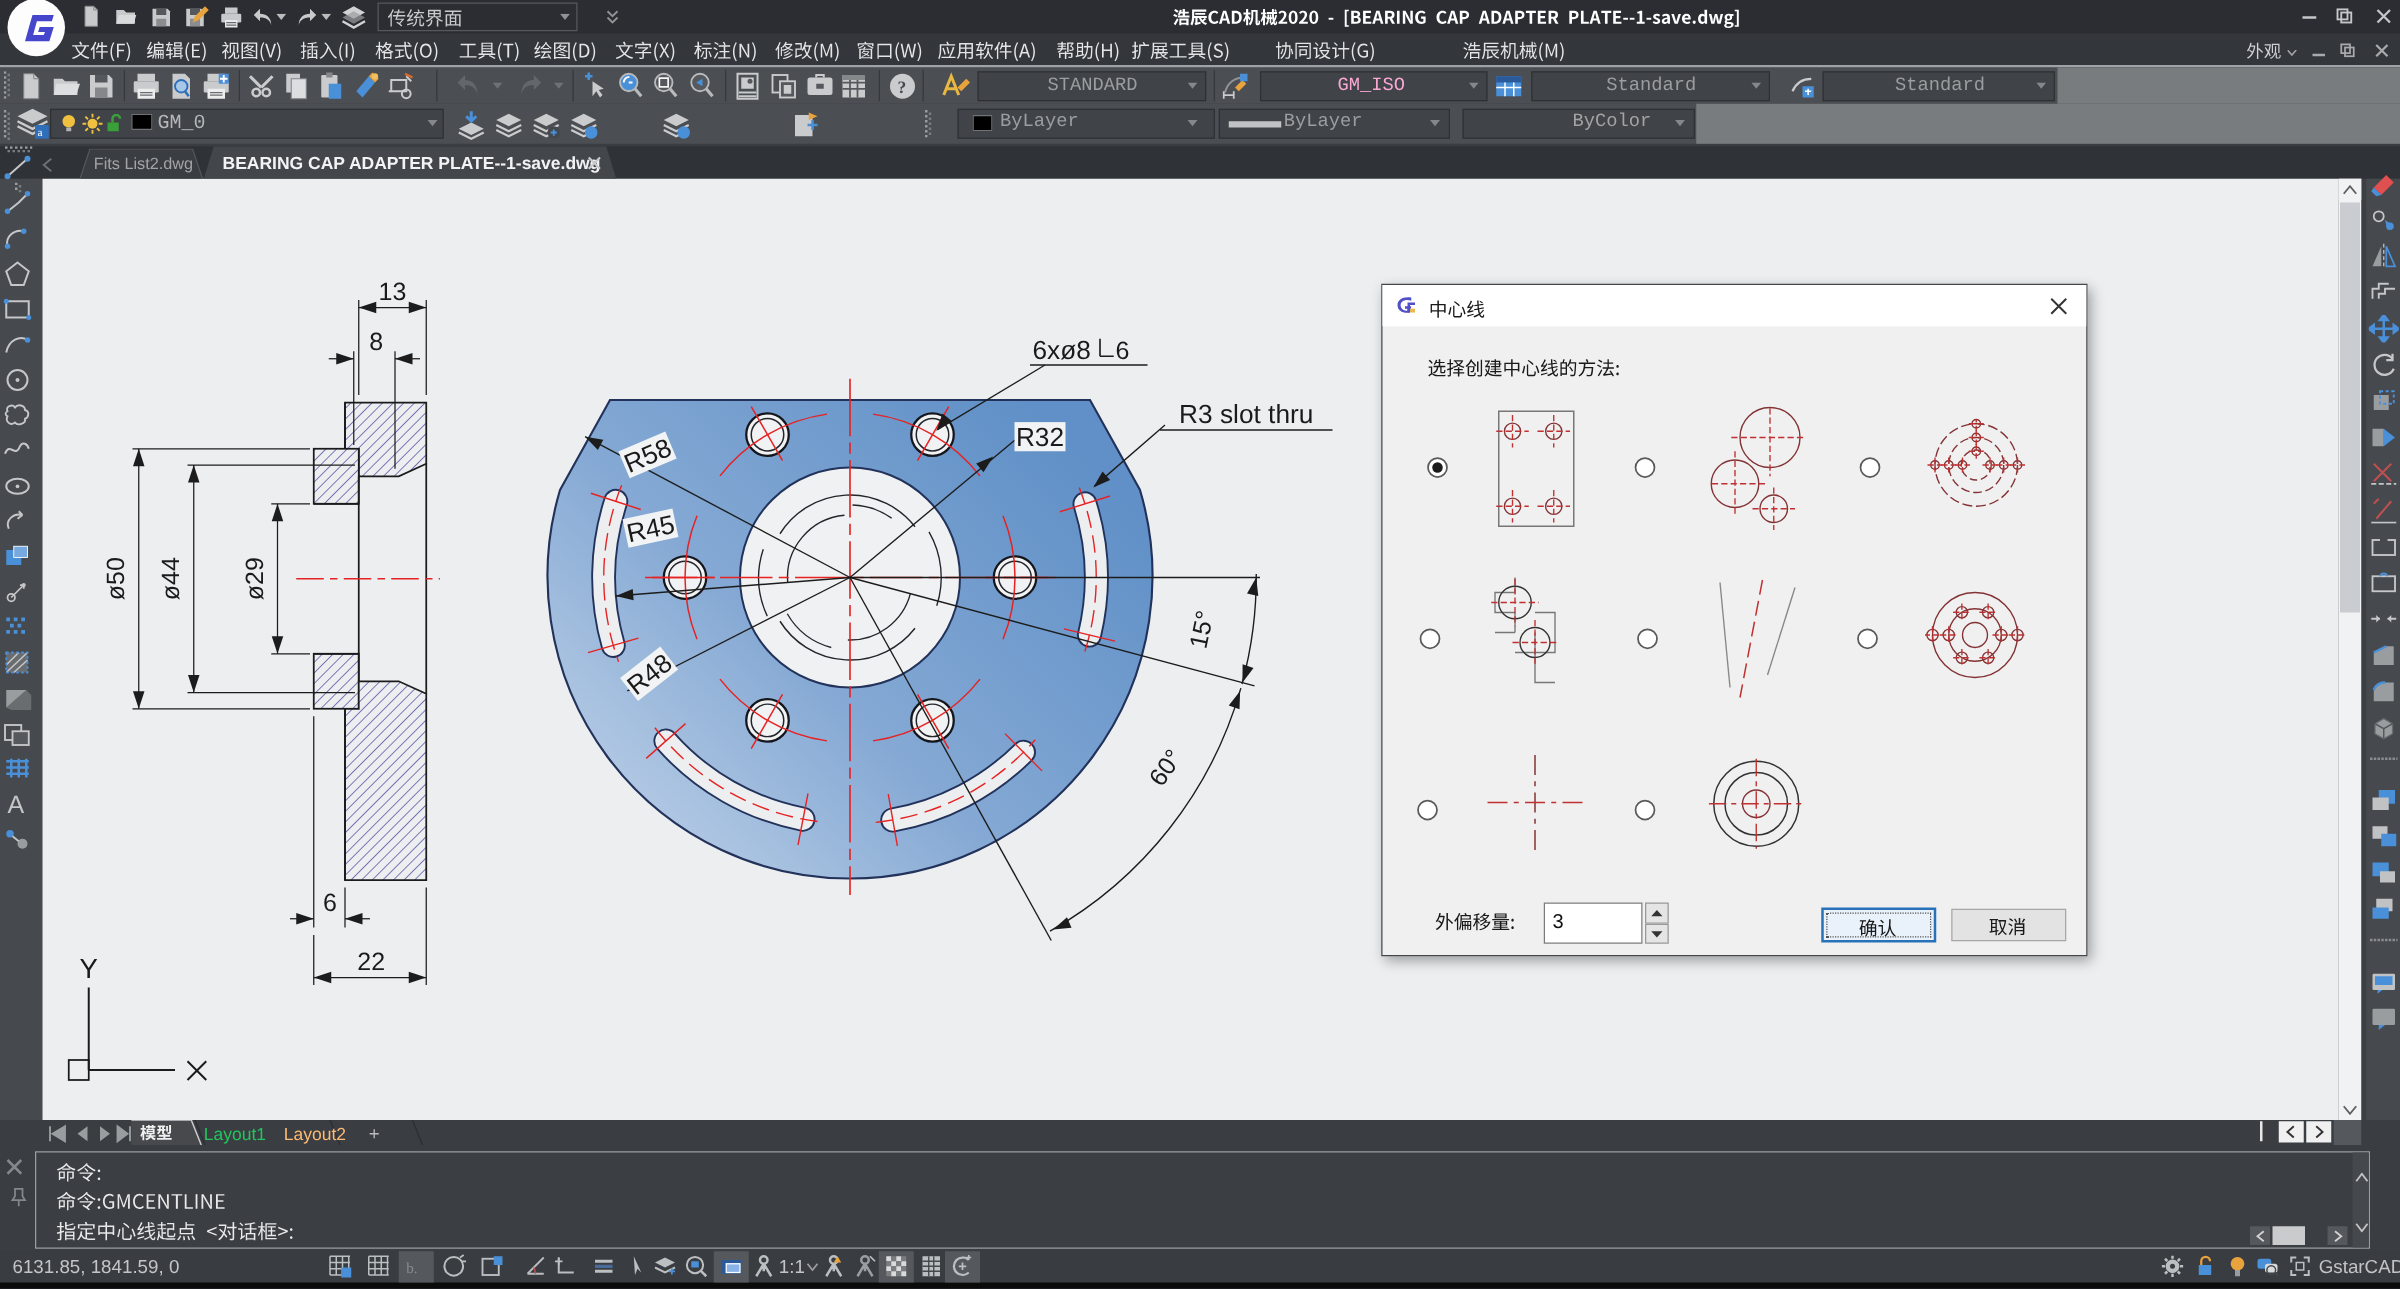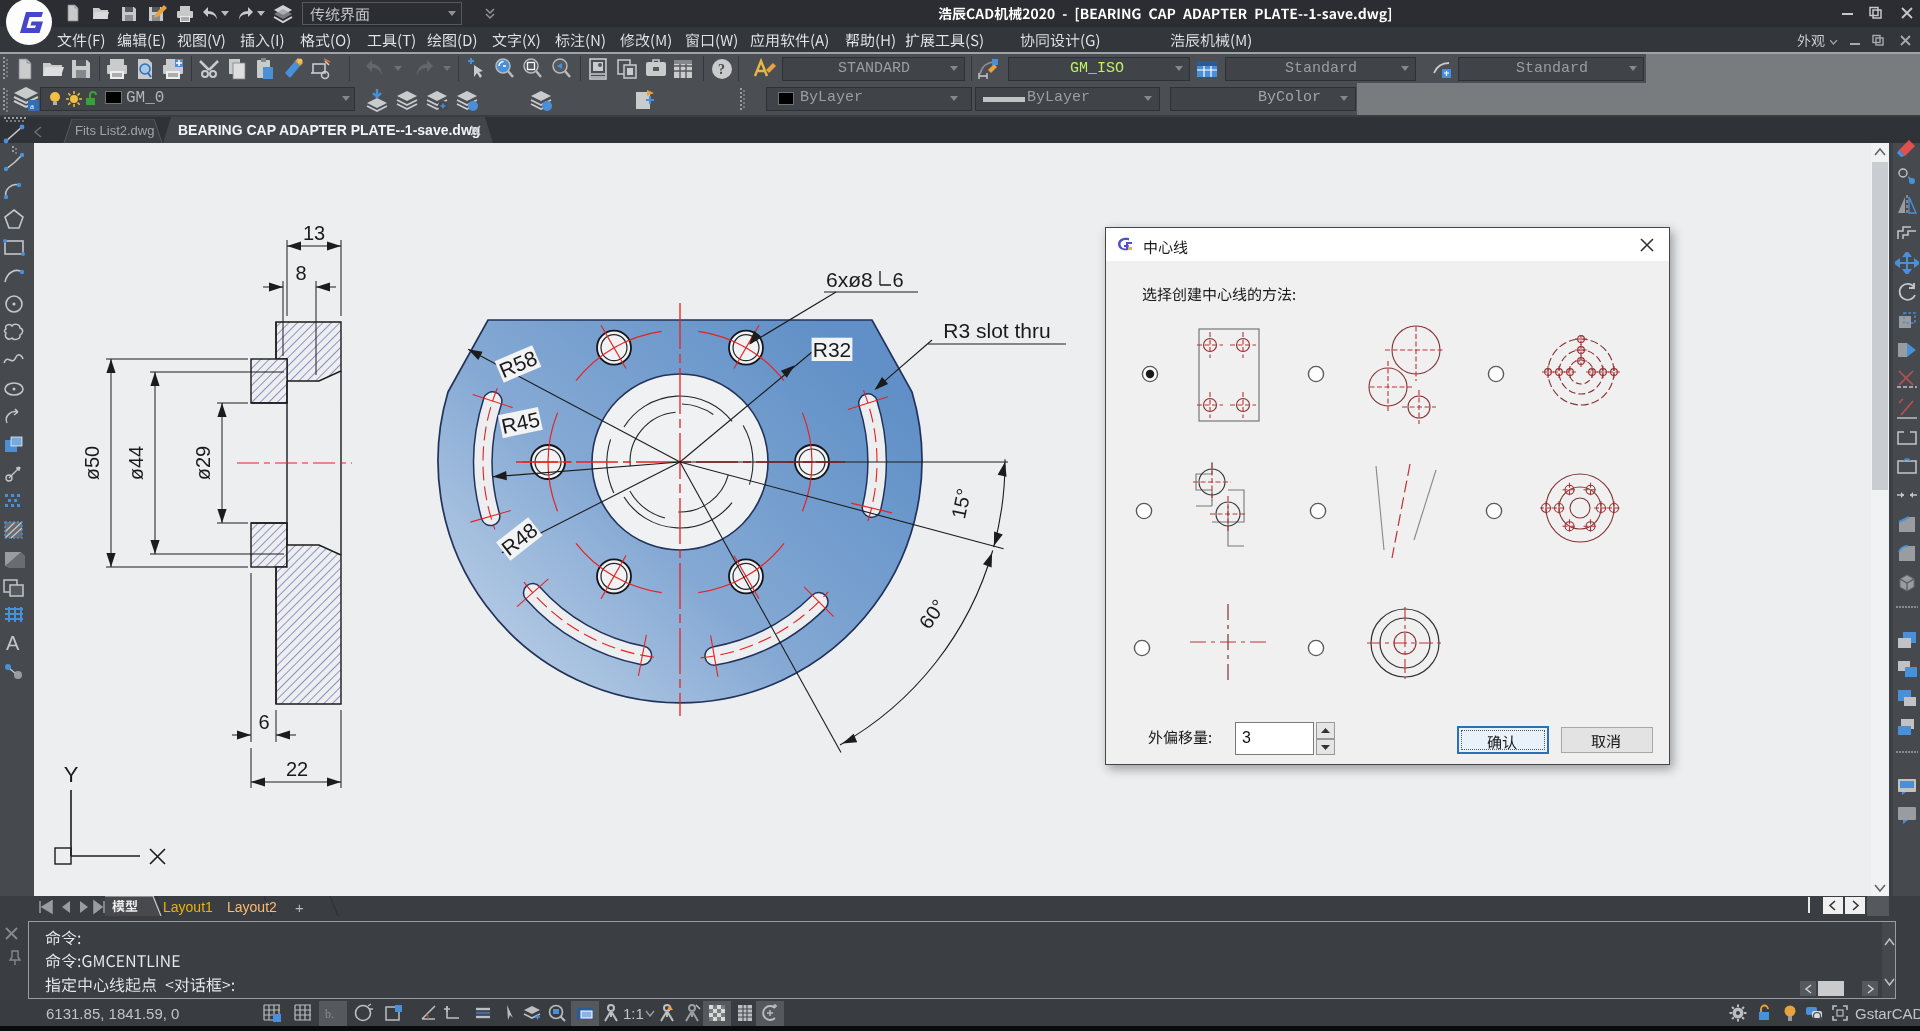--- a/index.html
+++ b/index.html
@@ -487,21 +487,21 @@
 <div style="position:absolute;left:580px;top:56px;width:1px;height:25px;background:#35383c"></div>
 <div style="position:absolute;left:703px;top:56px;width:1px;height:25px;background:#35383c"></div>
 <div style="position:absolute;left:738px;top:56px;width:1px;height:25px;background:#35383c"></div>
 <div style="position:absolute;left:971px;top:56px;width:1px;height:25px;background:#35383c"></div>
 <div style="position:absolute;left:782px;top:57px;width:183px;height:24px;background:#404347;border:1px solid #2e3134"></div>
 <div style="position:absolute;left:838px;top:60px;font:400 15px 'Liberation Mono', monospace;color:#9b9ea1;white-space:pre;">STANDARD</div>
 <svg class="abs" style="left:950px;top:66px" width="9" height="6">
     <path d="M0 0 L4 5 L8 0" fill="#85888b"></path>
   </svg>
 <div style="position:absolute;left:1008px;top:57px;width:182px;height:24px;background:#404347;border:1px solid #2e3134"></div>
-<div style="position:absolute;left:1070px;top:60px;font:400 15px 'Liberation Mono', monospace;color:#bef264;white-space:pre;text-align:center;">GM_ISO</div>
+<div style="position:absolute;left:1070px;top:60px;font:400 15px 'Liberation Mono', monospace;color:#f9a8d4;white-space:pre;text-align:center;">GM_ISO</div>
 <svg class="abs" style="left:1175px;top:66px" width="9" height="6">
     <path d="M0 0 L4 5 L8 0" fill="#85888b"></path>
   </svg>
 <svg class="abs" style="left:1196px;top:59px" width="22" height="20" viewBox="0 0 22 20">
     <rect x="1" y="2" width="20" height="16" fill="#4a90d9"></rect>
     <rect x="1" y="2" width="20" height="5" fill="#2a5a9a"></rect>
     <path d="M1 11 h20 M8 7 v11 M15 7 v11" stroke="#fff" stroke-width="1.2"></path>
   </svg>
 <div style="position:absolute;left:1225px;top:57px;width:191px;height:24px;background:#404347;border:1px solid #2e3134"></div>
 <div style="position:absolute;left:1285px;top:60px;font:400 15px 'Liberation Mono', monospace;color:#9b9ea1;white-space:pre;">Standard</div>
@@ -1207,21 +1207,21 @@
 <svg class="abs" style="left:105px;top:896px" width="240" height="20">
     <path d="M0 0 L48 0 L56 20 L-8 20 Z" fill="#47494d"></path>
     <path d="M0 0 L48 0 L56 20" stroke="#c9cbcd" stroke-width="1.2" fill="none"></path>
   </svg>
 <svg style="position:absolute;left:112px;top:897px;overflow:visible" width="28" height="18" viewBox="0 -14 28 18">
     <g fill="#f0f0f0">
       <path transform="translate(0.0 0) scale(0.1300)" d="M51 -40H79V-36H51ZM51 -52H79V-48H51ZM72 -85V-78H60V-85H49V-78H37V-68H49V-63H60V-68H72V-63H84V-68H95V-78H84V-85ZM40 -61V-28H59C59 -26 59 -24 58 -22H36V-12H55C51 -7 44 -3 32 -1C34 2 37 6 38 9C54 5 62 -1 67 -10C72 -1 79 6 91 9C92 6 96 1 98 -1C89 -3 82 -7 78 -12H95V-22H70L71 -28H90V-61ZM15 -85V-66H4V-55H15V-53C12 -41 7 -28 2 -21C4 -18 6 -12 8 -9C10 -13 13 -19 15 -25V9H26V-36C28 -32 30 -28 32 -25L39 -33C37 -36 29 -48 26 -52V-55H36V-66H26V-85Z"></path>
       <path transform="translate(13.0 0) scale(0.1300)" d="M61 -79V-45H72V-79ZM79 -84V-41C79 -40 79 -40 78 -40C76 -39 71 -39 67 -40C68 -37 70 -32 70 -29C77 -29 82 -29 86 -31C90 -33 91 -35 91 -41V-84ZM36 -71V-60H28V-71ZM15 -24V-13H44V-5H5V6H95V-5H56V-13H85V-24H56V-32H48V-50H57V-60H48V-71H55V-81H9V-71H17V-60H6V-50H16C14 -45 11 -40 4 -36C6 -34 10 -30 11 -28C21 -33 26 -42 27 -50H36V-30H44V-24Z"></path>
     </g>
   </svg>
-<div style="position:absolute;left:163px;top:899px;font:400 14px 'Liberation Sans', sans-serif;color:#eab308;white-space:pre;">Layout1</div>
+<div style="position:absolute;left:163px;top:899px;font:400 14px 'Liberation Sans', sans-serif;color:#22c55e;white-space:pre;">Layout1</div>
 <svg class="abs" style="left:152px;top:896px" width="200" height="20">
     <path d="M4 0 L12 20 M112 0 L120 20 M178 0 L186 20" stroke="#2c2e32" stroke-width="1"></path>
   </svg>
 <div style="position:absolute;left:227px;top:899px;font:400 14px 'Liberation Sans', sans-serif;color:#fdba74;white-space:pre;">Layout2</div>
 <div style="position:absolute;left:295px;top:899px;font:400 15px 'Liberation Sans', sans-serif;color:#b8babc;white-space:pre;">+</div>
 <div style="position:absolute;left:1808px;top:897px;width:2px;height:16px;background:#e8e8e8"></div>
 <div style="position:absolute;left:1823px;top:897px;width:20px;height:17px;background:#f0f0f0"></div>
 <div style="position:absolute;left:1845px;top:897px;width:20px;height:17px;background:#f0f0f0"></div>
 <svg class="abs" style="left:1828px;top:900px" width="10" height="11">
     <path d="M7 1 L2 5.5 L7 10" fill="none" stroke="#333" stroke-width="1.6"></path>
@@ -1287,21 +1287,21 @@
   </svg>
 <div style="position:absolute;left:1800px;top:981px;width:16px;height:15px;background:#55585c"></div>
 <svg class="abs" style="left:1804px;top:984px" width="9" height="10">
     <path d="M7 1 L2 5 L7 9" fill="none" stroke="#d0d2d4" stroke-width="1.5"></path>
   </svg>
 <div style="position:absolute;left:1818px;top:981px;width:26px;height:15px;background:#c9cbcd"></div>
 <div style="position:absolute;left:1862px;top:981px;width:16px;height:15px;background:#55585c"></div>
 <svg class="abs" style="left:1866px;top:984px" width="9" height="10">
     <path d="M2 1 L7 5 L2 9" fill="none" stroke="#d0d2d4" stroke-width="1.5"></path>
   </svg>
-<div style="position:absolute;left:10px;top:1005px;font:400 15px 'Liberation Sans', sans-serif;color:#c2c4c6;white-space:pre;margin-left:36px;">6131.85, 1841.59, 0</div>
+<div style="position:absolute;left:10px;top:1005px;font:400 15px 'Liberation Sans', sans-serif;color:#c2c4c6;white-space:pre;">6131.85, 1841.59, 0</div>
 <svg class="abs" style="left:262px;top:1003px" width="20" height="20" viewBox="0 0 20 20">
     <g stroke="#bcbfc1" stroke-width="1.2">
       <path d="M2 2 h16 M2 7 h16 M2 12 h16 M2 17 h16 M2 2 v15 M7 2 v15 M12 2 v15 M17 2 v15"></path>
     </g>
     <rect x="11" y="11" width="8" height="8" fill="#4a90d9"></rect>
   </svg>
 <svg class="abs" style="left:293px;top:1003px" width="20" height="20" viewBox="0 0 20 20">
     <g stroke="#bcbfc1" stroke-width="1.2">
       <path d="M2 2 h16 M2 7 h16 M2 12 h16 M2 17 h16 M2 2 v15 M7 2 v15 M12 2 v15 M17 2 v15"></path>
     </g>

